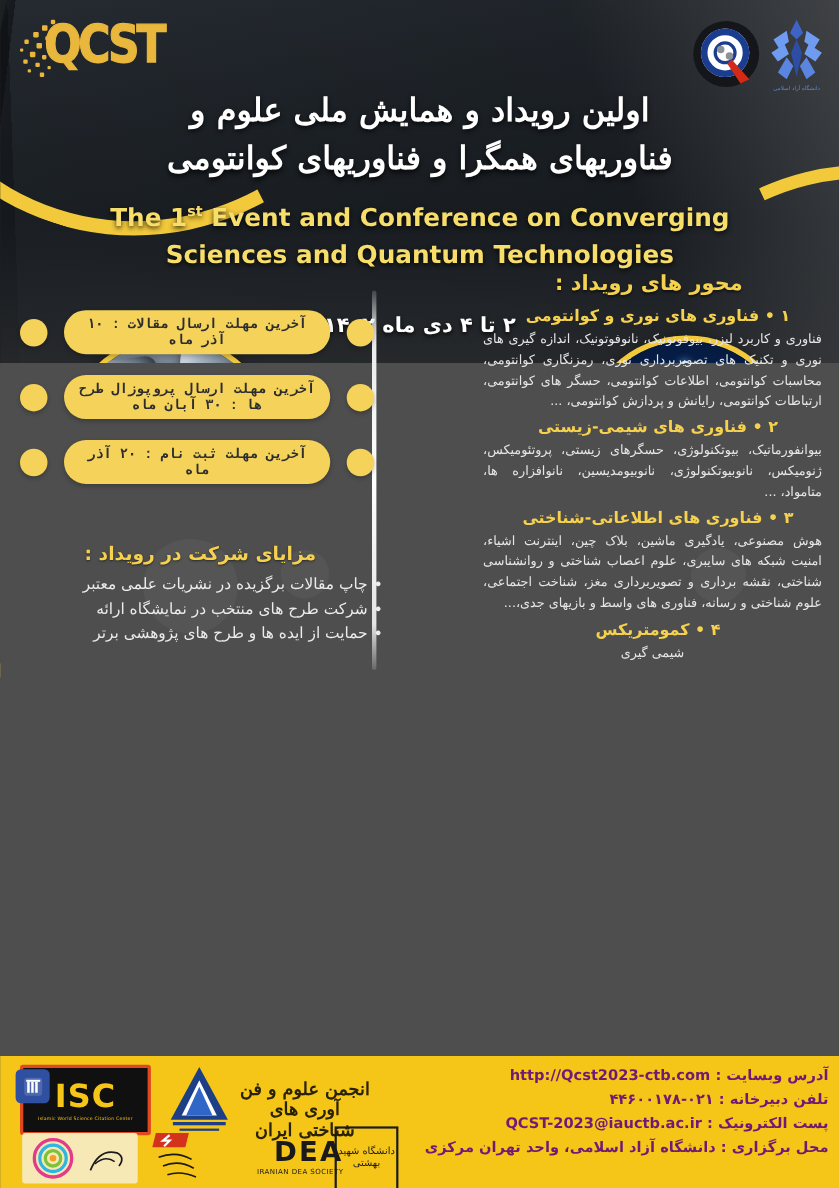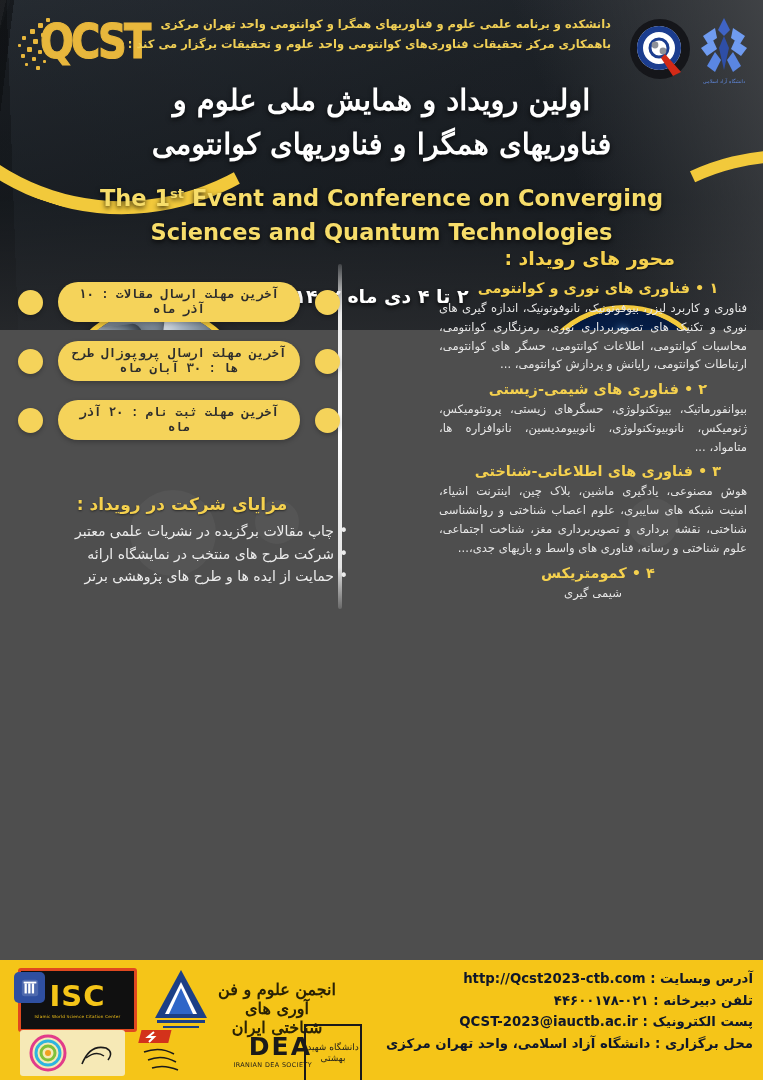--- a/index.html
+++ b/index.html
@@ -250,21 +250,21 @@
   .beheshti-logo{
     position:absolute;left:298px;top:60px;width:54px;height:54px;
     border:2.5px solid #1a1a1a;
     display:flex;align-items:center;justify-content:center;
     color:#1a1a1a;font-size:9px;direction:rtl;text-align:center;
     font-family:"DejaVu Serif",serif;line-height:1.2;
   }
 
   .contact{
     position:absolute;right:10px;top:8px;width:400px;direction:rtl;text-align:right;
-    color:#0f172a;font-weight:700;font-size:13.3px;line-height:1.62;
+    color:#701a75;font-weight:700;font-size:13.3px;line-height:1.62;
   }
   .contact-icon{
     position:absolute;left:14px;top:12px;width:31px;height:31px;
     background:#2f4fa0;border-radius:5px;
     display:flex;align-items:center;justify-content:center;
   }
 </style>
 </head>
 <body>
 
@@ -293,24 +293,20 @@
       <i style="left:22px;top:34px;width:4px;height:4px"></i>
       <i style="left:5px;top:38px;width:4px;height:4px"></i>
       <i style="left:16px;top:41px;width:4px;height:4px"></i>
       <i style="left:27px;top:44px;width:3px;height:3px"></i>
       <i style="left:9px;top:47px;width:3px;height:3px"></i>
       <i style="left:20px;top:50px;width:4px;height:4px"></i>
     </div>
     <div class="qcst-word">QCST</div>
   </div>
 
-  <div class="org-text">
-    <div>دانشکده و برنامه علمی علوم و فناوریهای همگرا و کوانتومی واحد تهران مرکزی</div>
-    <div>باهمکاری مرکز تحقیقات فناوری‌های کوانتومی واحد علوم و تحقیقات برگزار می کند :</div>
-  </div>
 
   <div class="top-logos">
     <div class="logo-q">
       <svg viewBox="0 0 62 62" width="62" height="62">
         <circle cx="31" cy="31" r="30" fill="#15161a"></circle>
         <circle cx="30" cy="30" r="22" fill="#ffffff"></circle>
         <circle cx="30" cy="30" r="19" fill="none" stroke="#1b3d8f" stroke-width="6"></circle>
         <circle cx="30" cy="30" r="10" fill="#ffffff"></circle>
         <circle cx="30" cy="30" r="9" fill="none" stroke="#1b3d8f" stroke-width="3"></circle>
         <circle cx="26" cy="27" r="3.4" fill="#8d9098"></circle>

